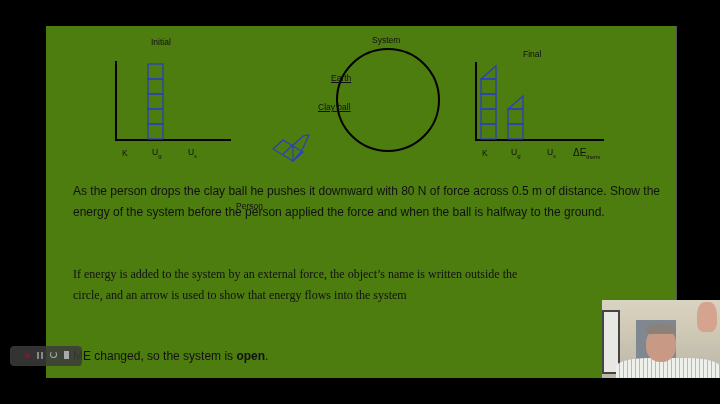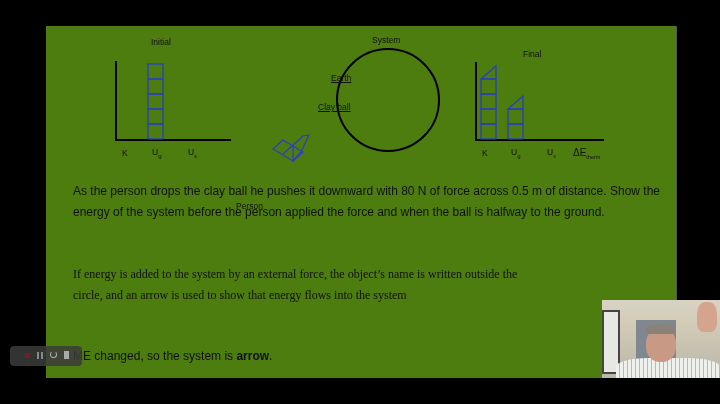--- a/index.html
+++ b/index.html
@@ -89,21 +89,21 @@
   <span class="lbl" style="left:190px;top:127px;margin-top:48px;">Person</span>
 
   <span class="lbl" style="left:477px;top:23px;">Final</span>
   <span class="lbl" style="left:436px;top:122px;">K</span>
   <span class="lbl" style="left:465px;top:121px;"><span>U</span><sub style="font-size:6px">g</sub></span>
   <span class="lbl" style="left:501px;top:121px;"><span>U</span><sub style="font-size:5px">s</sub></span>
   <span class="lbl" style="left:527px;top:121px;font-size:10px;"><span>ΔE</span><sub style="font-size:5.5px">therm</sub></span>
 
   <div class="para p1">As the person drops the clay ball he pushes it downward with 80 N of force across 0.5 m of distance. Show the energy of the system before the person applied the force and when the ball is halfway to the ground.</div>
   <div class="para p2">If energy is added to the system by an external force, the object’s name is written outside the circle, and an arrow is used to show that energy flows into the system</div>
-  <div class="para p3"><span>ME changed, so the system is </span><b>arrow</b><span>.</span></div>
+  <div class="para p3"><span>ME changed, so the system is </span><b>open</b><span>.</span></div>
 </div>
 
 <div class="rec-bar">
   <span class="rec-dot"></span>
   <span class="pause-ic"></span>
   <span class="reload-ic"></span>
   <span class="trash-ic"></span>
 </div>
 
 <div class="webcam">

